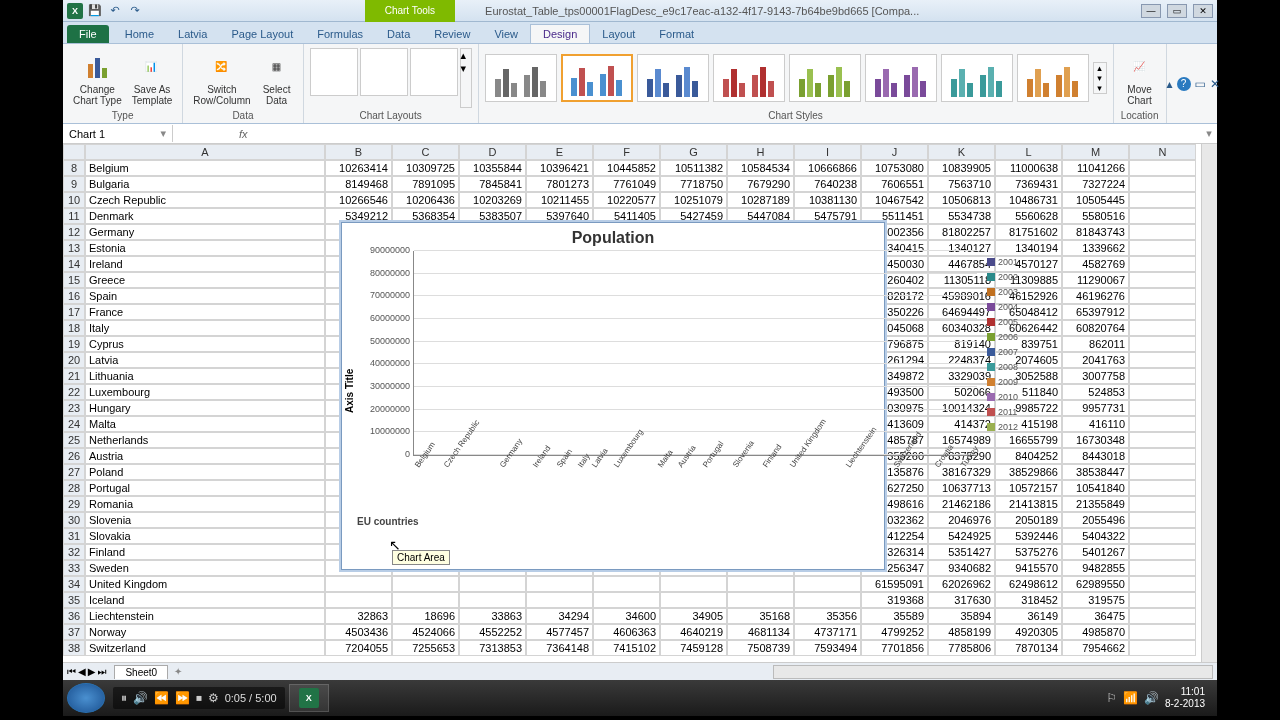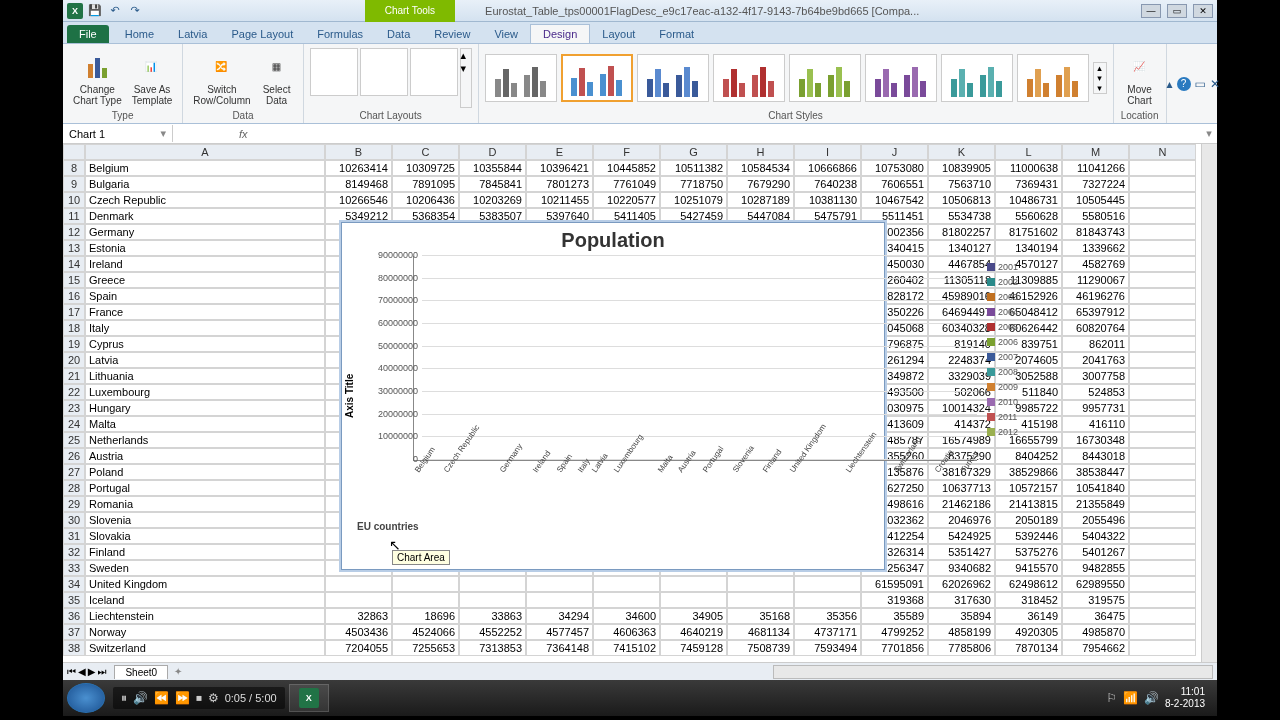--- a/index.html
+++ b/index.html
@@ -40,26 +40,26 @@
 .grid { position: absolute; top: 0; left: 0; }
 .grid th, .grid td { border: 1px solid #d4d4d4; font-size: 11px; white-space: nowrap; }
 .grid th { background: #e8edf3; color: #333; font-weight: normal; text-align: center; height: 16px; }
 .col-head { width: 67px; }
 .row-head { width: 22px; background: #e8edf3; text-align: center; color: #333; }
 .grid td { padding: 0 3px; height: 15px; text-align: right; }
 .grid td.country { text-align: left; width: 240px;}
 .corner { width: 22px; background: #e8edf3; }
 
 .chart-obj { position: absolute; left: 278px; top: 78px; width: 544px; height: 348px; background: #fff; border: 1px solid #7a9ac0; box-shadow: 0 0 0 2px #b8cde6; }
-.chart-title { text-align: center; font-size: 20px; font-weight: bold; padding: 6px 16px 4px; color: #333;}
+.chart-title { text-align: center; font-size: 16px; font-weight: bold; padding: 6px 16px 4px; color: #333;}
 .chart-body { display: flex; height: 280px; }
 .y-axis-title { writing-mode: vertical-rl; transform: rotate(180deg); font-size: 10px; font-weight: bold; padding: 0 2px; display:flex; align-items:center; justify-content:center;}
 .plot { flex: 1; position: relative; display: flex; flex-direction: column; }
 .plot-grid { flex: 1; position: relative; border-left: 1px solid #888; border-bottom: 1px solid #888; margin-left: 56px; margin-right: 6px;}
-.gridline { position: absolute; left: 8px; right: 0; border-top: 1px solid #ddd; font-size: 9px; }
+.gridline { position: absolute; left: 0; right: 0; border-top: 1px solid #ddd; font-size: 9px; }
 .gridline span { position: absolute; left: -56px; top: -6px; width: 52px; text-align: right; color:#555;}
 .bars-area { position: absolute; left: 0; right: 0; bottom: 0; top: 0; display: flex; align-items: flex-end; }
 .cat { flex: 1; display: flex; align-items: flex-end; justify-content: center; gap: 0; position: relative;}
 .bar { width: 1px; }
 .x-labels { height: 60px; margin-left: 56px; display: flex; }
 .x-lab { flex: 1; font-size: 8px; transform: rotate(-55deg); transform-origin: top left; white-space: nowrap; position: relative; top: 8px; color: #444;}
 .x-title { text-align: left; font-size: 10px; font-weight: bold; color: #444; padding-bottom: 4px;}
 .legend { width: 58px; padding: 6px 4px; font-size: 9px; }
 .leg-item { display: flex; align-items: center; gap: 3px; margin-bottom: 5px; color:#555;}
 .leg-sw { width: 8px; height: 8px; }

